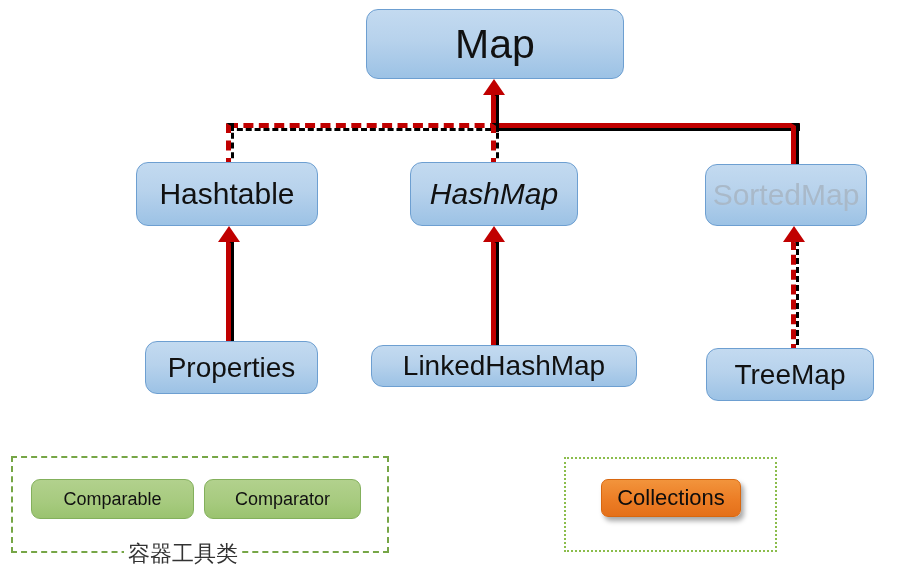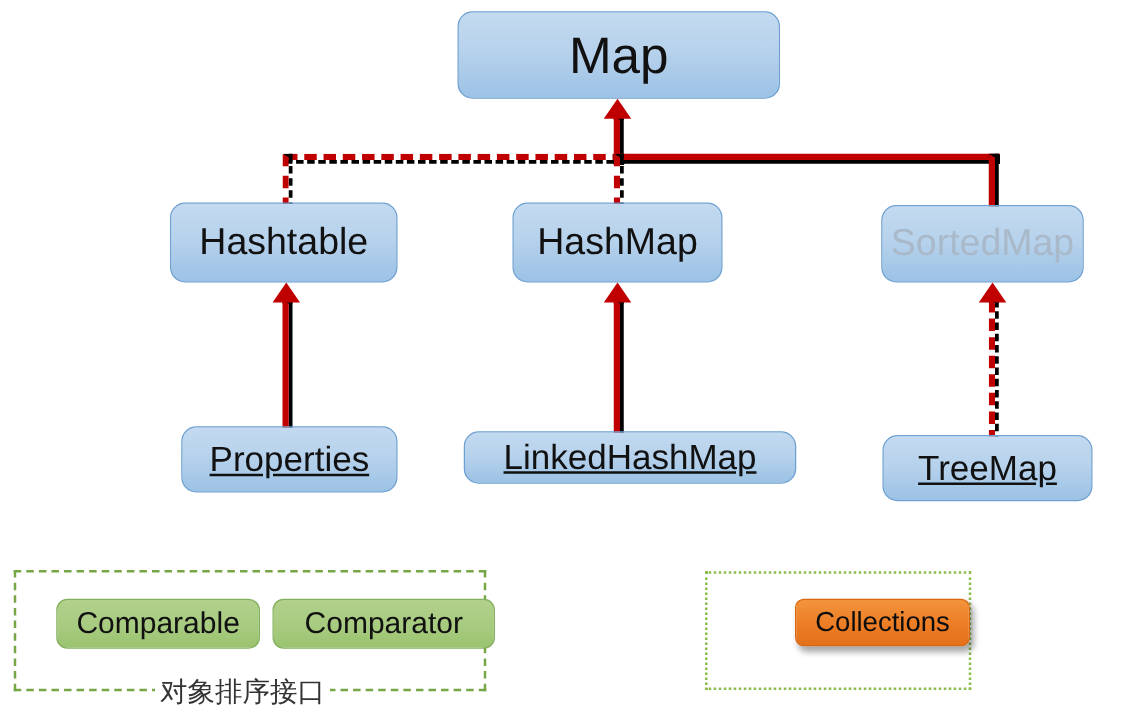--- a/index.html
+++ b/index.html
@@ -29,21 +29,21 @@
     justify-content: center;
     color: #111111;
     z-index: 3;
   }
   .node span {
     line-height: 1;
     white-space: nowrap;
   }
   .node.root span      { font-size: 41px; }
   .node.mid span       { font-size: 30px; text-align: center; }
-  .node.leaf span      { font-size: 28px; text-decoration: underline; }
+  .node.leaf span      { font-size: 28px; }
   .node.faded span     { color: #a9b9c9; }
 
   
   .vline, .hline {
     position: absolute;
     z-index: 2;
   }
   .vline {
     width: 0;
     border-left-width: 5px;
@@ -96,22 +96,21 @@
     border-radius: 9px;
     white-space: nowrap;
     z-index: 4;
   }
   .chip span { line-height: 1; }
 
   .chip.green {
     background: linear-gradient(to bottom, #b2d18d 0%, #a6ca7e 60%, #9ac36f 100%);
     border: 1.5px solid #83b05c;
     color: #111111;
-    font-size: 24px;
-    margin-left: 14px;
+    font-size: 18px;
   }
   .chip.orange {
     background: linear-gradient(to bottom, #f2943c 0%, #ec7d25 55%, #e4701a 100%);
     border: 1px solid #d8670f;
     border-radius: 7px;
     color: #0d0d0d;
     font-size: 22px;
     box-shadow: 3px 4px 5px rgba(0,0,0,0.35);
   }
 </style>
@@ -144,21 +143,21 @@
   <div class="vline dashdot" style="left:791px; top:240px; height:108px;"></div>
 
   <div class="node root" style="left:366px; top:9px; width:258px; height:70px;">
     <span>Map</span>
   </div>
 
   <div class="node mid" style="left:136px; top:162px; width:182px; height:64px;">
     <span>Hashtable</span>
   </div>
 
-  <div class="node mid" style="left:410px; top:162px; width:168px; height:64px;">
+  <div class="node mid" style="left:410px; top:162px; width:168px; height:64px;font-style:italic;">
     <span>HashMap</span>
   </div>
 
   <div class="node mid faded" style="left:705px; top:164px; width:162px; height:62px;">
     <span>SortedMap</span>
   </div>
 
   <div class="node leaf" style="left:145px; top:341px; width:173px; height:53px;">
     <span>Properties</span>
   </div>
@@ -170,26 +169,26 @@
   <div class="node leaf" style="left:706px; top:348px; width:168px; height:53px;">
     <span>TreeMap</span>
   </div>
 
   <div class="legend dashed" style="left:11px; top:456px; width:378px; height:97px;"></div>
 
   <div class="chip green" style="left:31px; top:479px; width:163px; height:40px;">
     <span>Comparable</span>
   </div>
 
-  <div class="chip green" style="left:204px; top:479px; width:178px; height:40px;">
+  <div class="chip green" style="left:204px; top:479px; width:157px; height:40px;">
     <span>Comparator</span>
   </div>
 
-  <div class="legend-caption" style="left:124px; top:539px;">对象排序接口</div>
+  <div class="legend-caption" style="left:124px; top:539px;">容器工具类</div>
 
   <div class="legend dotted" style="left:564px; top:457px; width:213px; height:95px;"></div>
 
-  <div class="chip orange" style="left:601px; top:479px; width:140px; height:38px;margin-left:35px;">
+  <div class="chip orange" style="left:601px; top:479px; width:140px; height:38px;">
     <span>Collections</span>
   </div>
 
 
 </div>
 
 </body></html>

